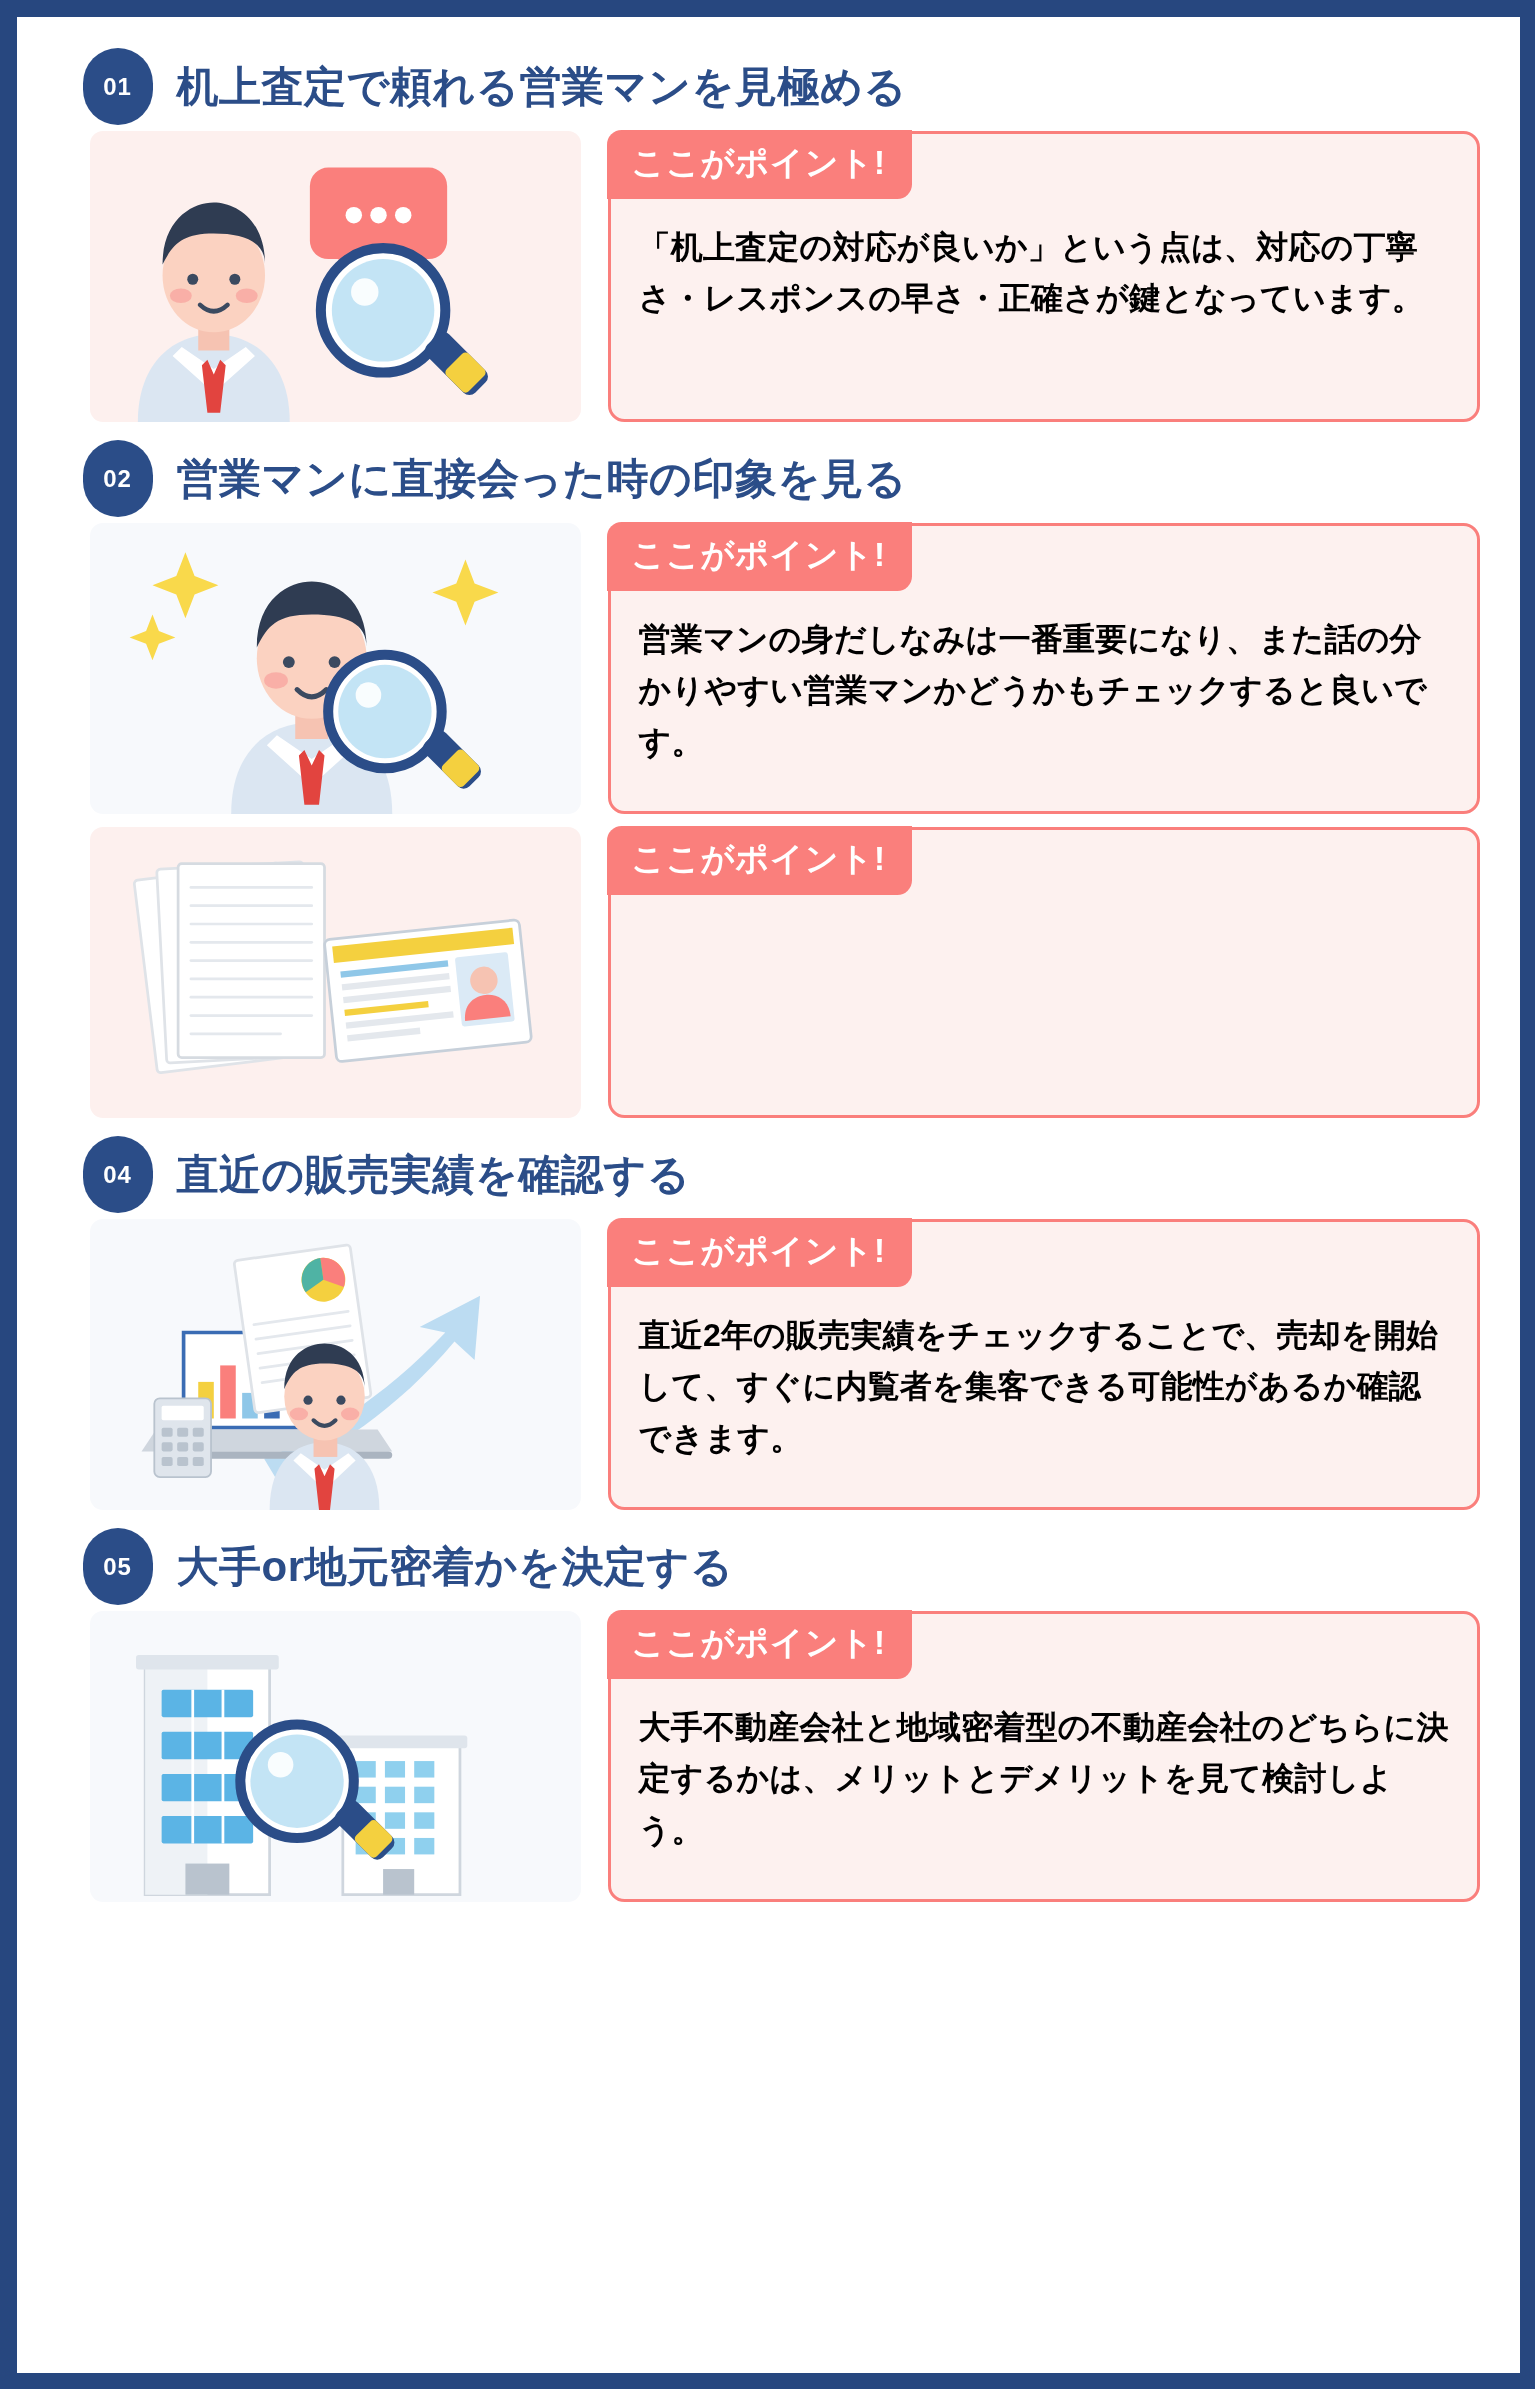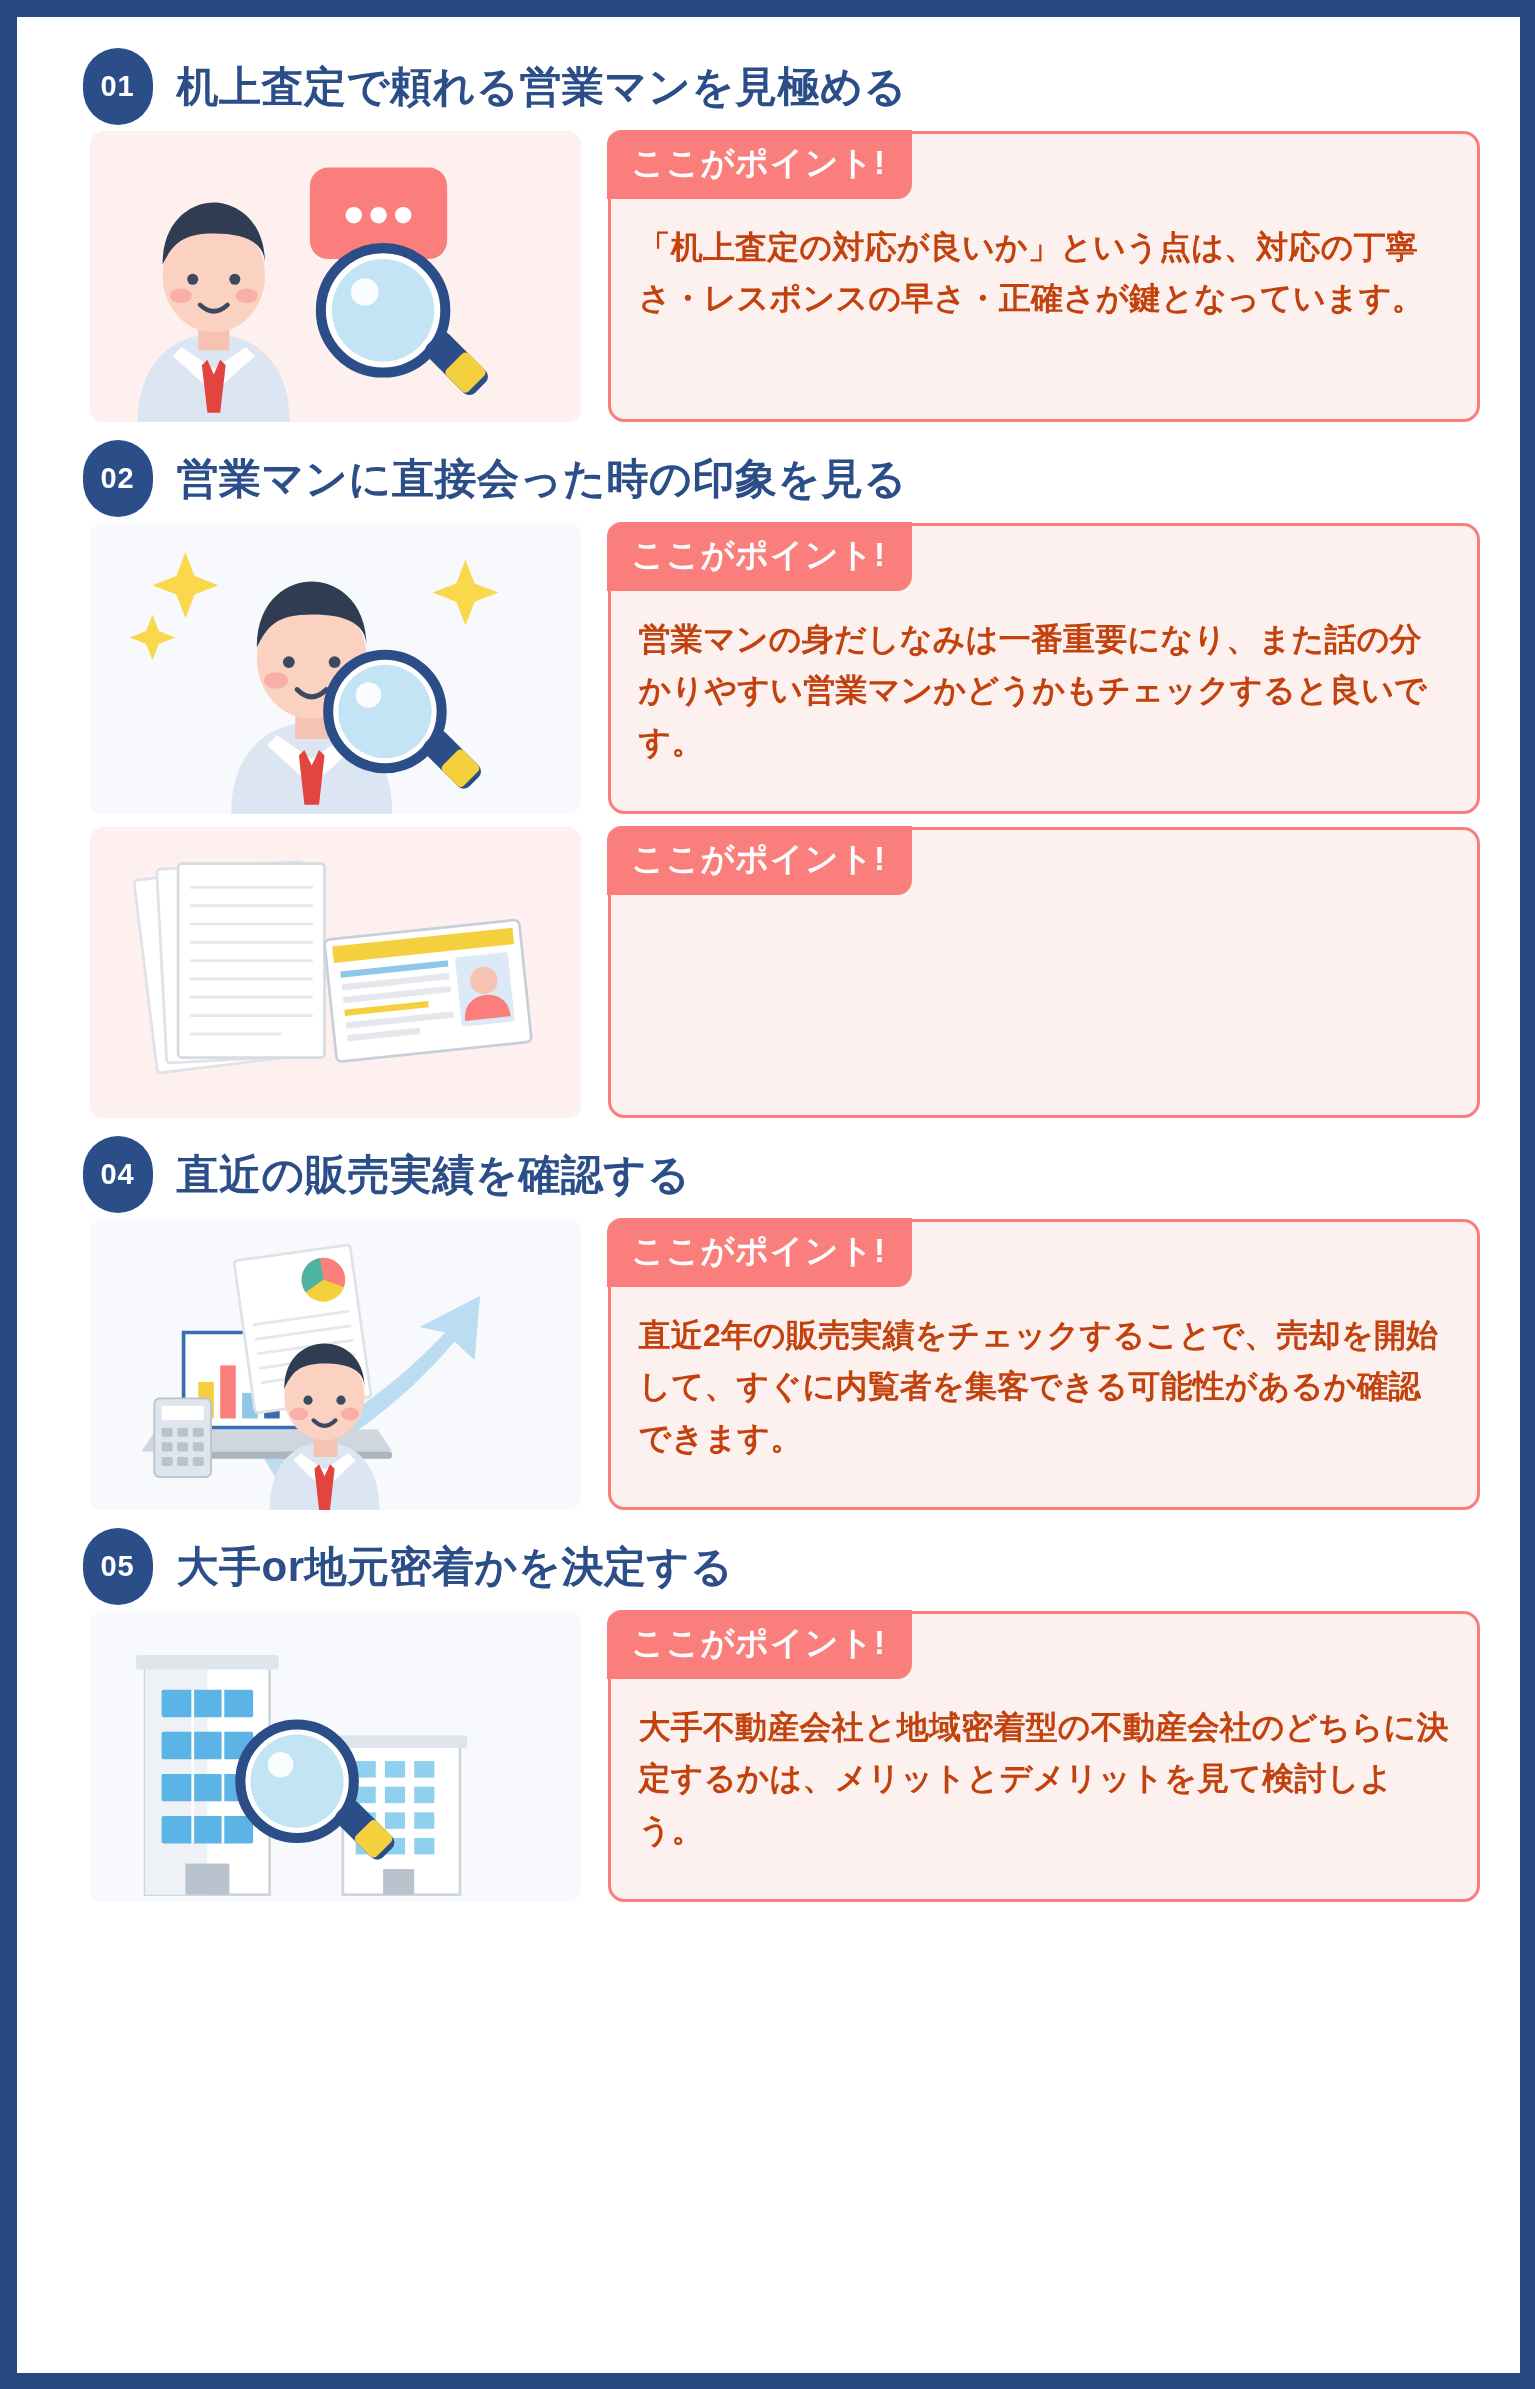--- a/index.html
+++ b/index.html
@@ -34,21 +34,21 @@
     gap: 24px;
     height: 88px;
     padding-left: 26px;
   }
   .badge {
     width: 70px; height: 77px;
     background: #2b4d88;
     border-radius: 50% / 46%;
     color: #ffffff;
     display: flex; align-items: center; justify-content: center;
-    font-size: 29px; font-weight: bold;
+    font-size: 24px; font-weight: bold;
     letter-spacing: 0.9px;
     flex: 0 0 auto;
   }
   .head-title {
     color: #2b4d88;
     font-size: 42px;
     font-weight: bold;
     letter-spacing: 0.5px;
     white-space: nowrap;
   }
@@ -86,21 +86,21 @@
     top: -3.7px; left: -3.7px;
     background: #fa7f7c;
     color: #ffffff;
     font-size: 33px;
     font-weight: bold;
     padding: 11px 26px 13px 24px;
     border-radius: 14.7px 0 14.7px 0;
     letter-spacing: 0.9px;
   }
   .callout-body {
-    color: #c2410c;
+    color: #000000;
     font-size: 32px;
     font-weight: bold;
     line-height: 1.62;
     letter-spacing: 0.2px;
   }
 
   
   .ill-svg { position: absolute; inset: 0; width: 100%; height: 100%; }
 </style>
 </head>

